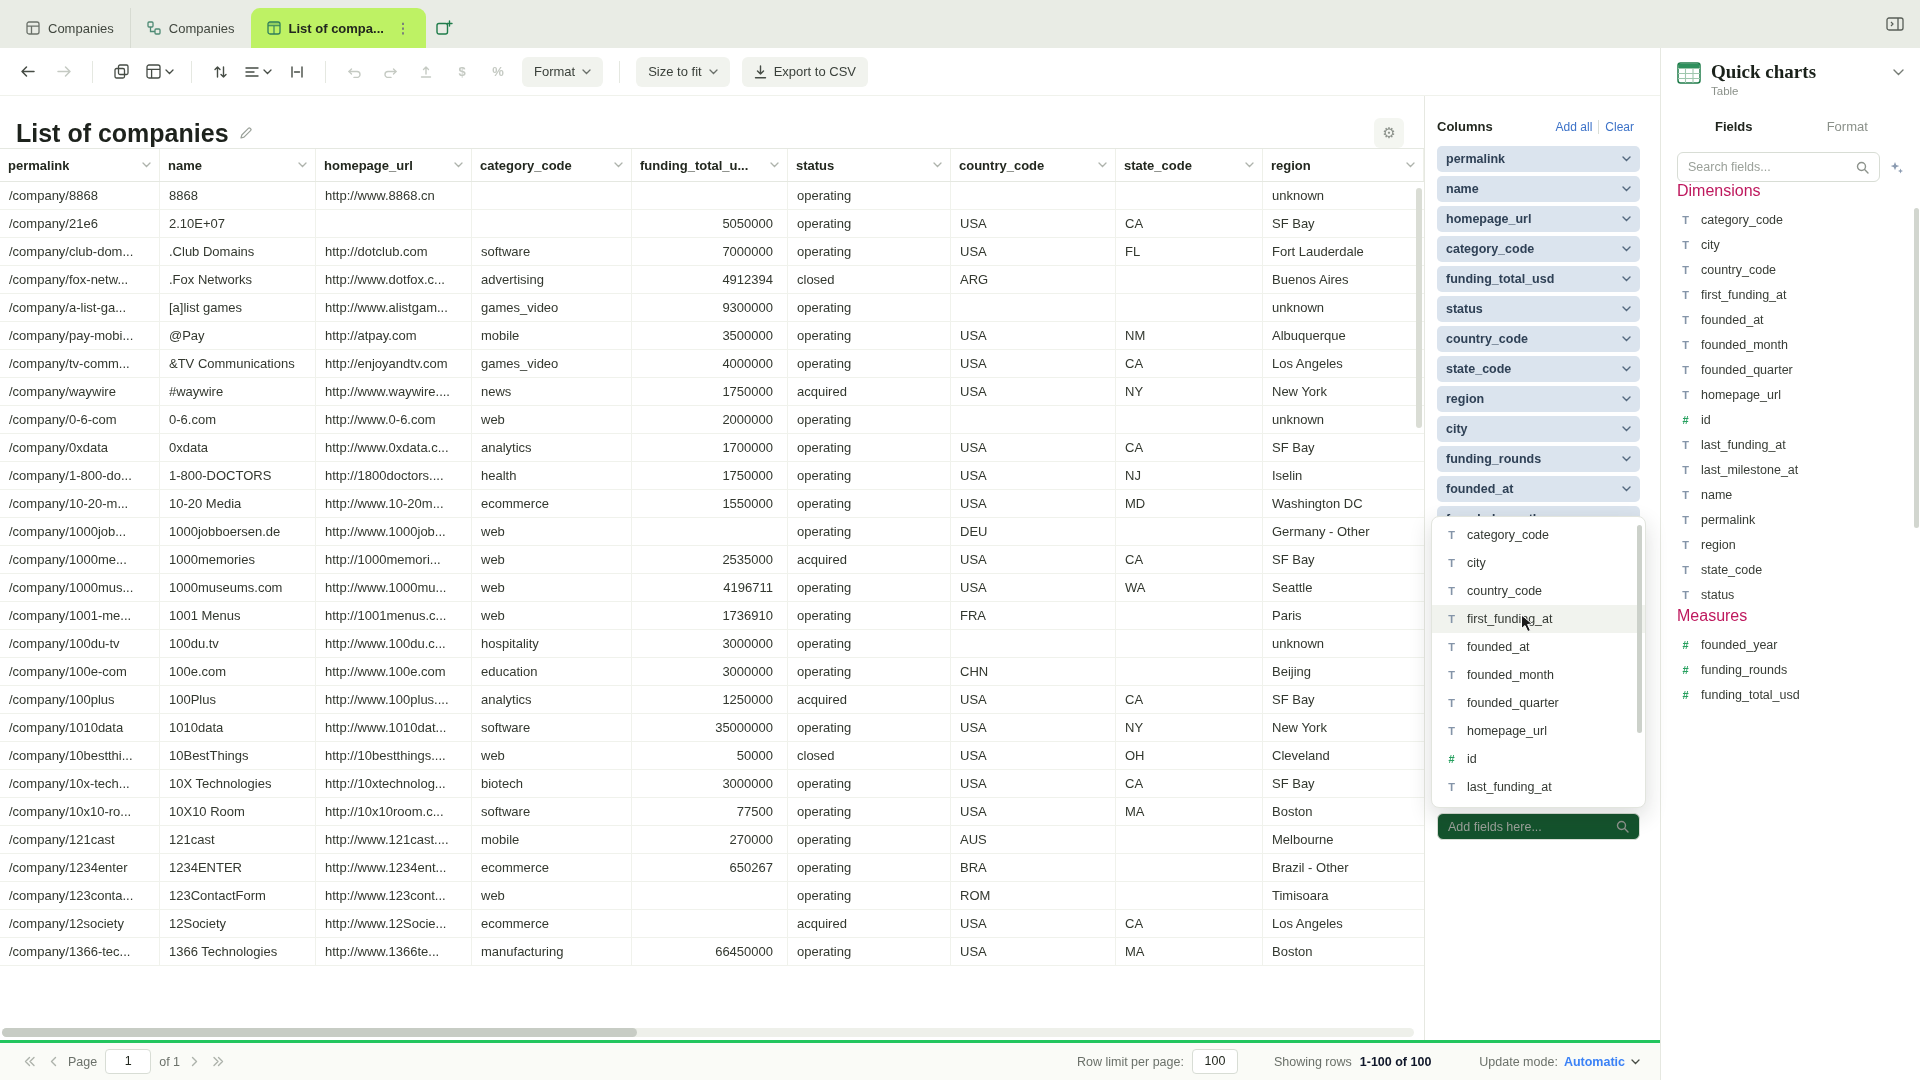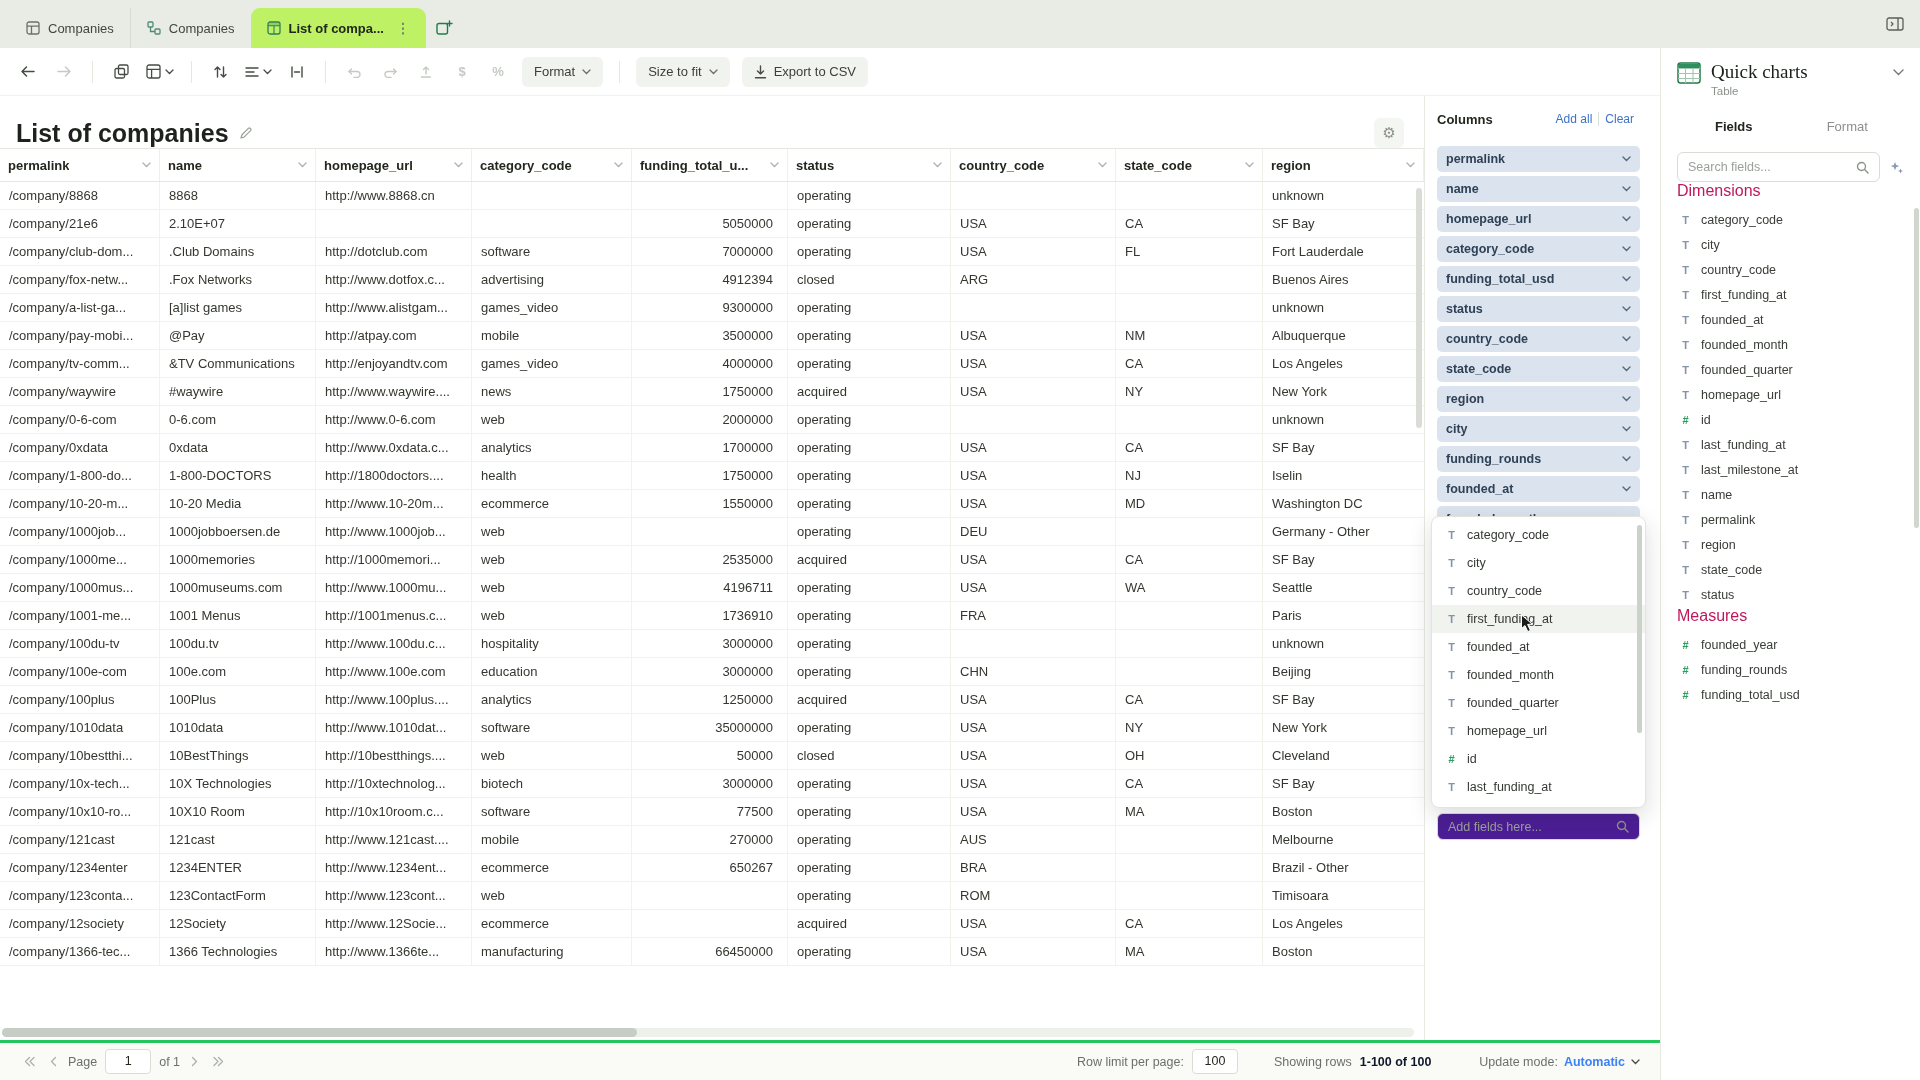--- a/index.html
+++ b/index.html
@@ -49,41 +49,41 @@
   .tr{height:28px;border-bottom:1px solid #f0f2ec}
   .td{padding:0 9px;line-height:27px;border-right:1px solid #f0f2ec;overflow:hidden;white-space:nowrap;font-size:13px;color:#33382f}
   .td.c4{text-align:right;padding-right:14px}
   .td.c8{border-right:none}
   .hscroll{position:absolute;left:2px;right:10px;bottom:3px;height:9px;background:#eef0ea;border-radius:5px}
   .hthumb{position:absolute;left:0;top:0;height:9px;width:45%;background:#c7ccc4;border-radius:5px}
   .vscroll-thumb{position:absolute;right:2px;top:40px;width:6px;height:240px;background:#daddd5;border-radius:3px}
 
   
   .columns-panel{width:228px;flex:none;border-left:1px solid #e6e8e1;background:#fff;position:relative;padding:16px 12px 0;margin-right:8px}
-  .cp-header{display:flex;align-items:flex-start;height:22px;margin-bottom:12px}
+  .cp-header{display:flex;align-items:flex-end;height:22px;margin-bottom:12px}
   .cp-title{font-weight:700;font-size:13px;color:#23281f}
   .cp-links{margin-left:auto;display:flex;align-items:center;font-size:12px}
   .cp-link{color:#3c72c8;padding:0 6px}
   .cp-link.sep{border-left:1px solid #d9ded7}
   .cp-pill{height:26px;margin-bottom:4px;background:#dbe4ee;border-radius:5px;display:flex;align-items:center;padding:0 9px;font-size:12.5px;font-weight:600;color:#2f4156}
   .cp-pill .pch{margin-left:auto;color:#54697f}
   .cp-dropdown{position:absolute;left:6px;right:6px;top:420px;height:292px;background:#fff;border:1px solid #e2e5de;border-radius:8px;box-shadow:0 8px 22px rgba(30,40,30,.16);padding:4px 0;overflow:hidden;z-index:5}
   .dd-item{height:28px;display:flex;align-items:center;gap:9px;padding:0 13px;font-size:12.5px;color:#343933}
   .dd-item.hovered{background:#f1f3ee}
   .dd-scroll{position:absolute;right:3px;top:8px;width:5px;height:208px;background:#ccd1ca;border-radius:3px}
   .ficon{width:13px;text-align:center;font-weight:700;font-size:11px;color:#8494a8;flex:none}
   .ficon.num{color:#27a05f}
-  .cp-add-input{position:absolute;left:12px;right:12px;top:717px;height:27px;border:1px solid #d8ddd5;border-radius:6px;display:flex;align-items:center;padding:0 10px;color:#9ba19a;font-size:12.5px;background:#4c1d95}
+  .cp-add-input{position:absolute;left:12px;right:12px;top:717px;height:27px;border:1px solid #d8ddd5;border-radius:6px;display:flex;align-items:center;padding:0 10px;color:#9ba19a;font-size:12.5px;background:#14532d}
   .cp-add-input .si{margin-left:auto;color:#8d938c}
   .cursor-overlay{position:absolute;left:95px;top:518px;z-index:9}
 
   
   .quick-charts{width:260px;flex:none;border-left:1px solid #e6e8e1;background:#fff;padding:14px 16px 0;position:relative}
   .qc-header{display:flex;align-items:flex-start;gap:10px}
-  .qc-title{font-family:"Liberation Serif",serif;font-size:19px;font-weight:400;color:#1a211a;line-height:20px}
+  .qc-title{font-family:"Liberation Serif",serif;font-size:19px;font-weight:700;color:#1a211a;line-height:20px}
   .qc-sub{font-size:11.5px;color:#8b918a;margin-top:3px}
   .qc-chevron{margin-left:auto;margin-top:7px;color:#767c75}
   .qc-tabs{display:flex;margin-top:18px}
   .qc-tab{flex:1;text-align:center;font-size:13px;padding:4px 0}
   .qc-tab.active{color:#20251e;font-weight:700}
   .qc-tab.idle{color:#8b918a}
   .qc-search-row{display:flex;align-items:center;gap:9px;margin-top:14px}
   .qc-search{flex:1;height:30px;border:1px solid #d8ddd5;border-radius:6px;display:flex;align-items:center;padding:0 10px;color:#9ba19a;font-size:12.5px}
   .qc-search .si{margin-left:auto;color:#8d938c}
   .qc-section-title{margin-bottom:7px;font-size:16px;color:#be185d}

